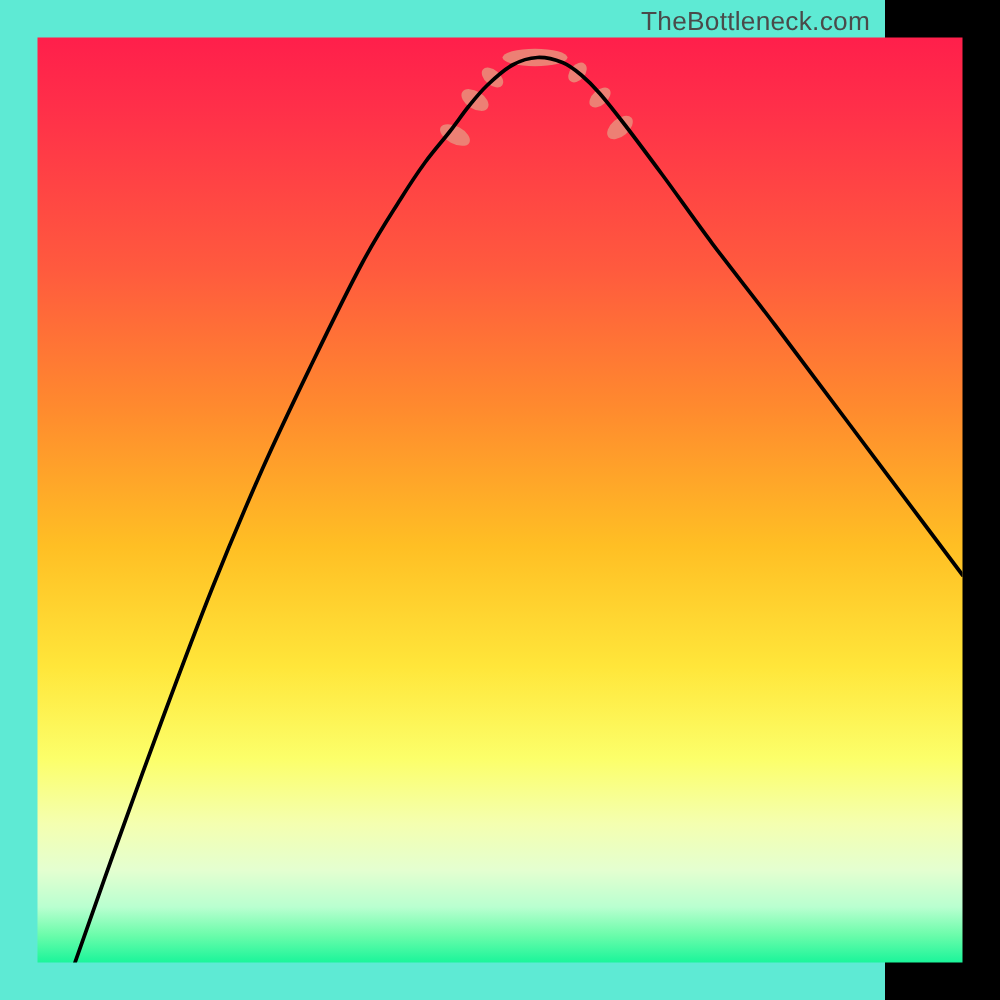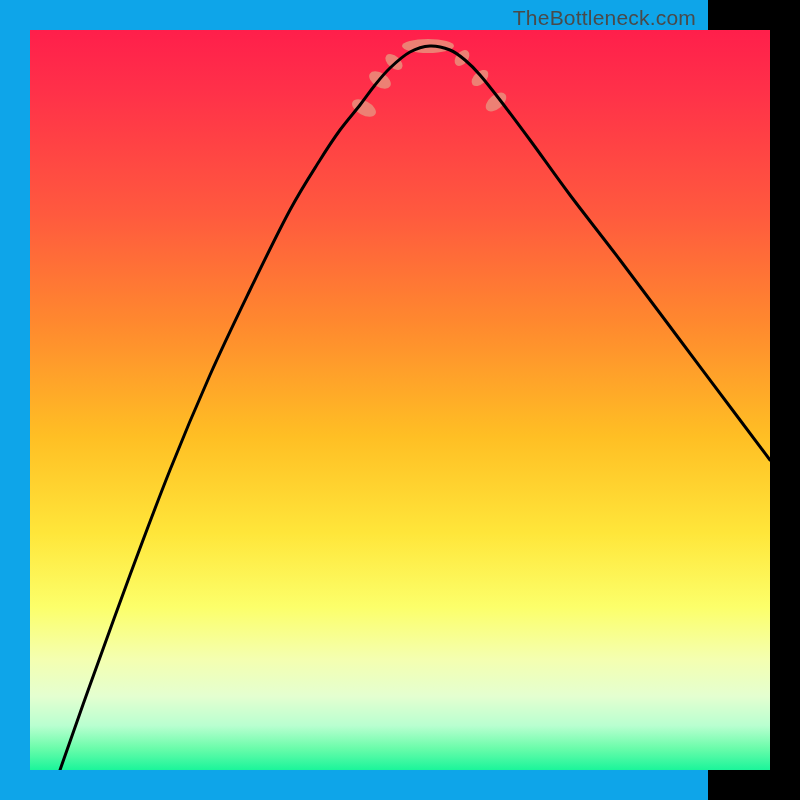--- a/index.html
+++ b/index.html
@@ -8,21 +8,21 @@
     width: 800px;
     height: 800px;
     background: #000000;
     font-family: Arial, Helvetica, sans-serif;
     overflow: hidden;
   }
   .stage {
     position: relative;
     width: 708px;
     height: 800px;
-    background: #0ea5e9;
+    background: #5eead4;
   }
   .plot-area {
     position: absolute;
     left: 30px;
     top: 30px;
     width: 740px;
     height: 740px;
     background: linear-gradient(
       to bottom,
       #ff1f4b 0%,

